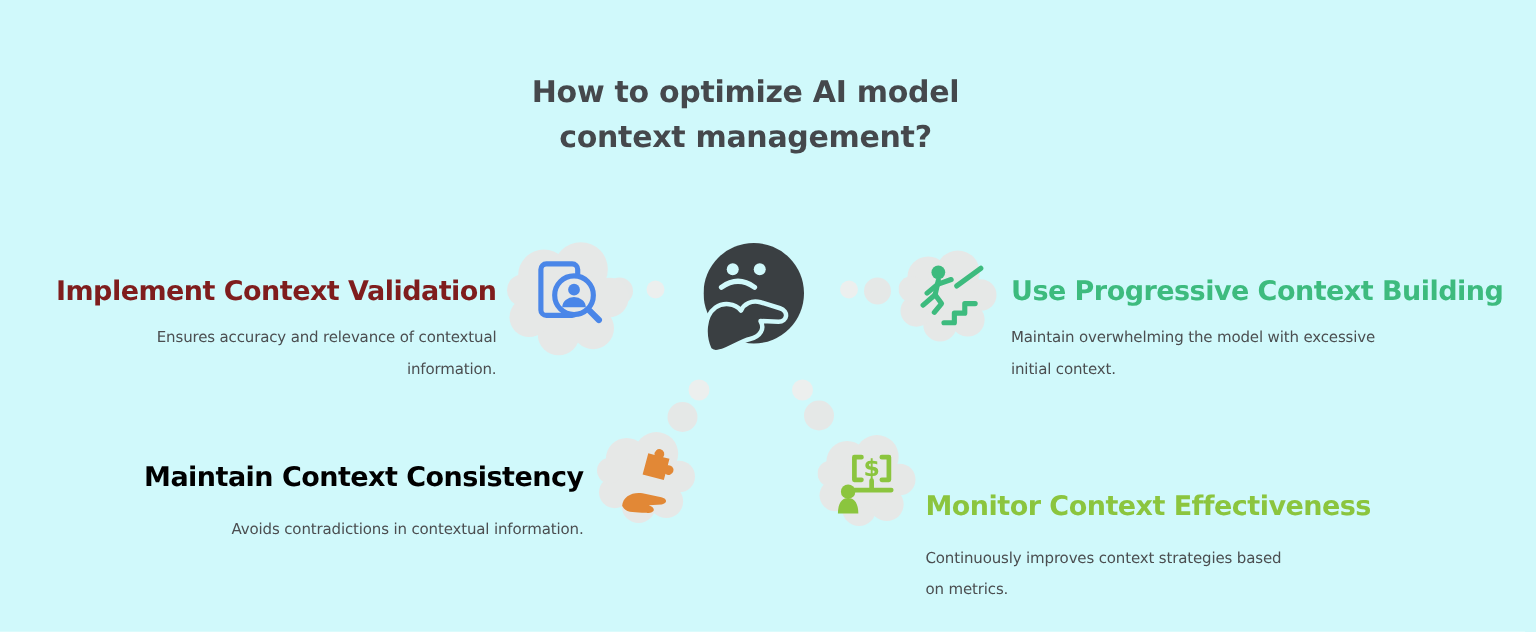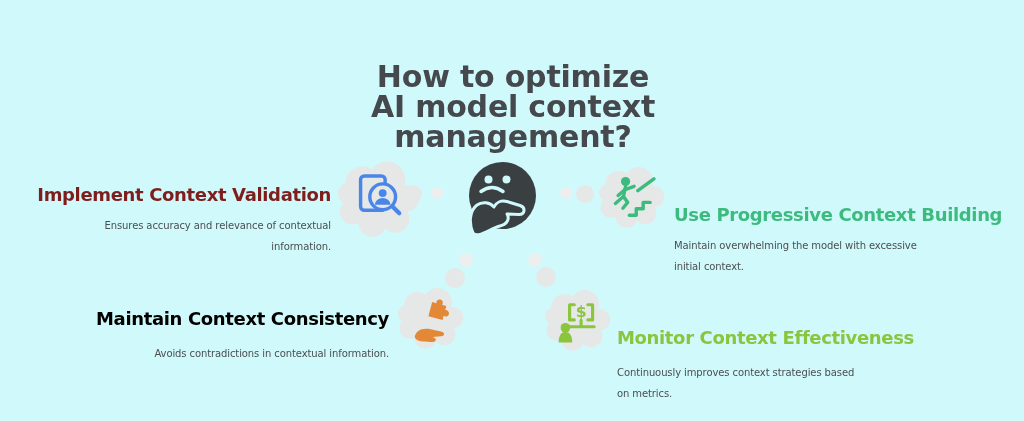--- a/index.html
+++ b/index.html
@@ -6,23 +6,23 @@
   .stage{
     position:relative;
     width:1024px;height:421px;
     background:#d0f9fb;
     font-family:"DejaVu Sans", sans-serif;
     overflow:hidden;
   }
   .title{
     position:absolute;
     left:347px;top:46px;width:300px;
-    margin:16px;
+    margin:0;
     text-align:center;
-    font-size:30px;line-height:30px;
+    font-size:20px;line-height:30px;
     font-weight:700;
     color:#45484c;
     letter-spacing:-0.2px;
   }
   .cloud{position:absolute;}
   .cloud svg{display:block;width:100%;height:100%;}
   .cloud-tl{left:336px;top:159px;width:86px;height:82px;}
   .cloud-tr{left:599px;top:163px;width:66px;height:70px;}
   .cloud-bl{left:397px;top:286px;width:68px;height:66px;}
   .cloud-br{left:545px;top:288px;width:66px;height:66px;}
@@ -48,21 +48,21 @@
     line-height:24px;
   }
   .desc{
     font-size:10px;line-height:21px;
     color:#4b4e50;letter-spacing:-0.1px;
   }
   .sec-validation{right:693px;top:183px;text-align:right;}
   .sec-validation .heading{color:#7f1d1d;}
   .sec-validation .desc{width:274px;margin:8px 0 0 auto;}
   .sec-progressive{left:674px;top:183px;text-align:left;}
-  .sec-progressive .heading{color:#3dbb7e;margin-top:20px;}
+  .sec-progressive .heading{color:#3dbb7e;}
   .sec-progressive .desc{width:258px;margin:8px auto 0 0;}
   .sec-consistency{right:635px;top:307px;text-align:right;}
   .sec-consistency .heading{color:#000000;text-align:center;}
   .sec-consistency .desc{width:292px;margin:12px 0 0 auto;}
   .sec-monitor{left:617px;top:326px;text-align:left;}
   .sec-monitor .heading{color:#8bc53e;}
   .sec-monitor .desc{width:244px;margin:12px auto 0 0;}
 </style>
 </head>
 <body>

